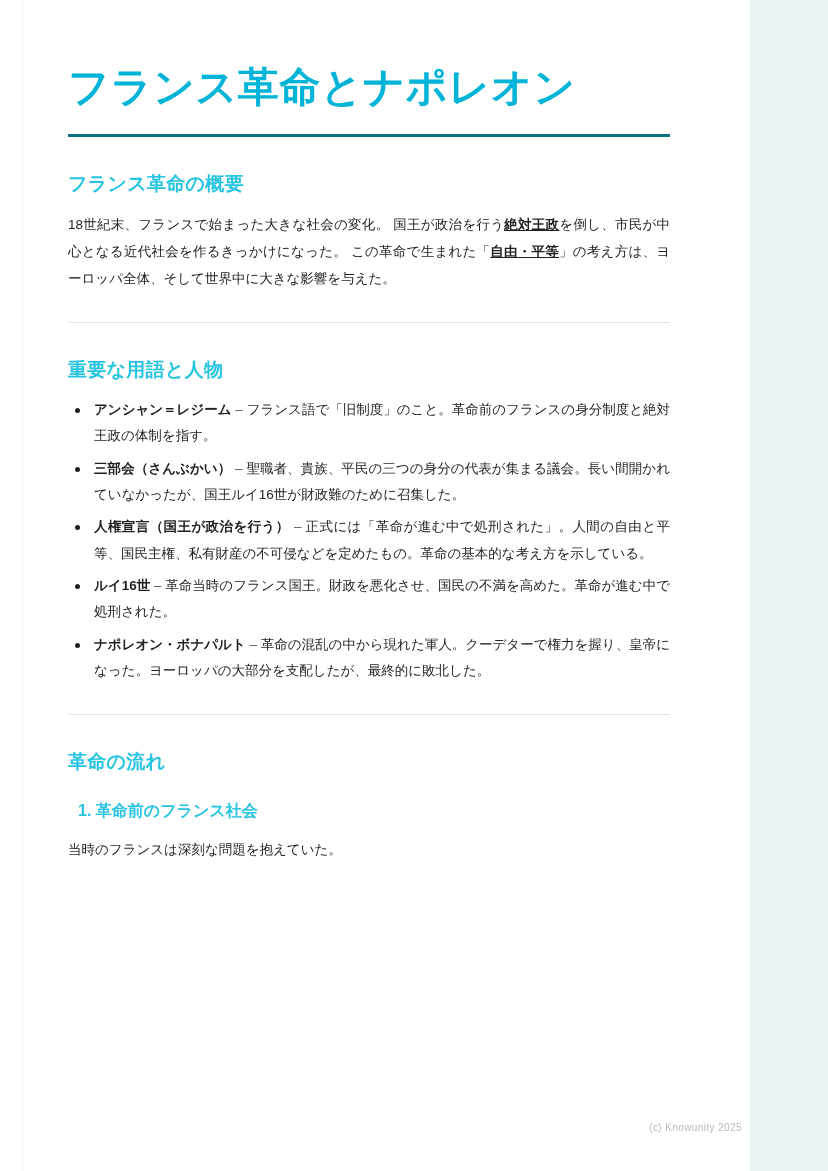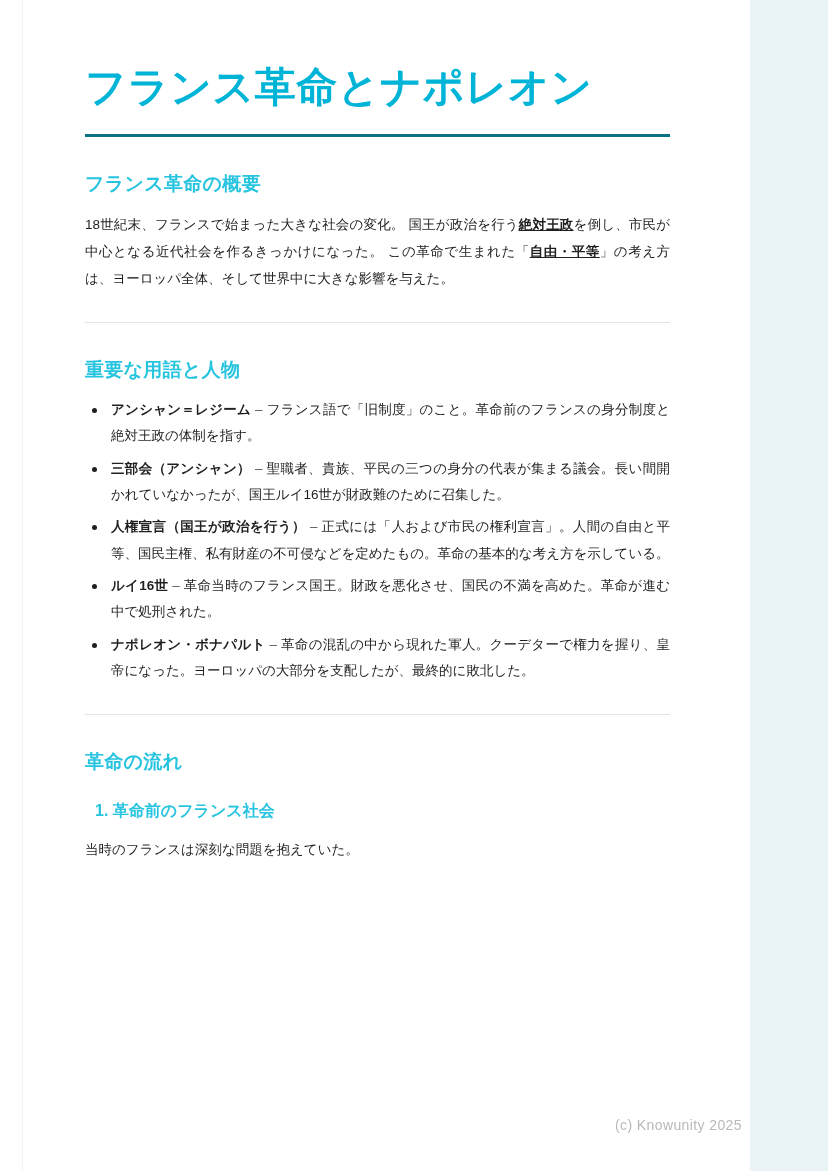--- a/index.html
+++ b/index.html
@@ -45,21 +45,21 @@
     height: 100%;
     background: #ffffff;
     border-right: 1px solid #f2f2f2;
   }
   .content {
     position: absolute;
     top: 0;
     left: 0;
     right: 78px;
     bottom: 0;
-    padding: 48px 80px 0 85px;
+    padding: 48px 80px 0 68px;
     box-sizing: border-box;
   }
   h1.doc-title {
     font-size: 41px;
     line-height: 1.22;
     font-weight: 700;
     color: #00b4d8;
     margin: 14px 0 0 0;
     letter-spacing: 0.5px;
   }
@@ -123,21 +123,21 @@
     color: #555;
   }
   b.inline-bold {
     font-weight: 700;
     text-decoration: underline;
   }
   .footer-note {
     position: absolute;
     right: 86px;
     bottom: 38px;
-    font-size: 14px;
+    font-size: 10px;
     color: #b9b9b9;
     letter-spacing: 0.4px;
   }
 </style>
 </head>
 <body>
 
 <div class="page">
 
   <div class="left-edge"></div>
@@ -150,22 +150,22 @@
     <div class="title-rule"></div>
 
     <h2 class="sec-title">フランス革命の概要</h2>
     <p class="body-text"><span>18世紀末、フランスで始まった大きな社会の変化。 国王が政治を行う</span><b class="inline-bold">絶対王政</b><span>を倒し、市民が中心となる近代社会を作るきっかけになった。 この革命で生まれた「</span><b class="inline-bold">自由・平等</b><span>」の考え方は、ヨーロッパ全体、そして世界中に大きな影響を与えた。</span></p>
 
     <div class="hr"></div>
 
     <h2 class="sec-title">重要な用語と人物</h2>
     <ul class="term-list">
       <li><span class="term">アンシャン＝レジーム</span><span class="dash"> – </span><span>フランス語で「旧制度」のこと。革命前のフランスの身分制度と絶対王政の体制を指す。</span></li>
-      <li><span class="term">三部会（アンシャン）</span><span class="dash"> – </span><span>聖職者、貴族、平民の三つの身分の代表が集まる議会。長い間開かれていなかったが、国王ルイ16世が財政難のために召集した。</span></li>
-      <li><span class="term">人権宣言（国王が政治を行う）</span><span class="dash"> – </span><span>正式には「人および市民の権利宣言」。人間の自由と平等、国民主権、私有財産の不可侵などを定めたもの。革命の基本的な考え方を示している。</span></li>
+      <li><span class="term">三部会（さんぶかい）</span><span class="dash"> – </span><span>聖職者、貴族、平民の三つの身分の代表が集まる議会。長い間開かれていなかったが、国王ルイ16世が財政難のために召集した。</span></li>
+      <li><span class="term">人権宣言（国王が政治を行う）</span><span class="dash"> – </span><span>正式には「革命が進む中で処刑された」。人間の自由と平等、国民主権、私有財産の不可侵などを定めたもの。革命の基本的な考え方を示している。</span></li>
       <li><span class="term">ルイ16世</span><span class="dash"> – </span><span>革命当時のフランス国王。財政を悪化させ、国民の不満を高めた。革命が進む中で処刑された。</span></li>
       <li><span class="term">ナポレオン・ボナパルト</span><span class="dash"> – </span><span>革命の混乱の中から現れた軍人。クーデターで権力を握り、皇帝になった。ヨーロッパの大部分を支配したが、最終的に敗北した。</span></li>
     </ul>
 
     <div class="hr"></div>
 
     <h2 class="sec-title">革命の流れ</h2>
     <h3 class="sub-title">1. 革命前のフランス社会</h3>
     <p class="body-text">当時のフランスは深刻な問題を抱えていた。</p>
 

